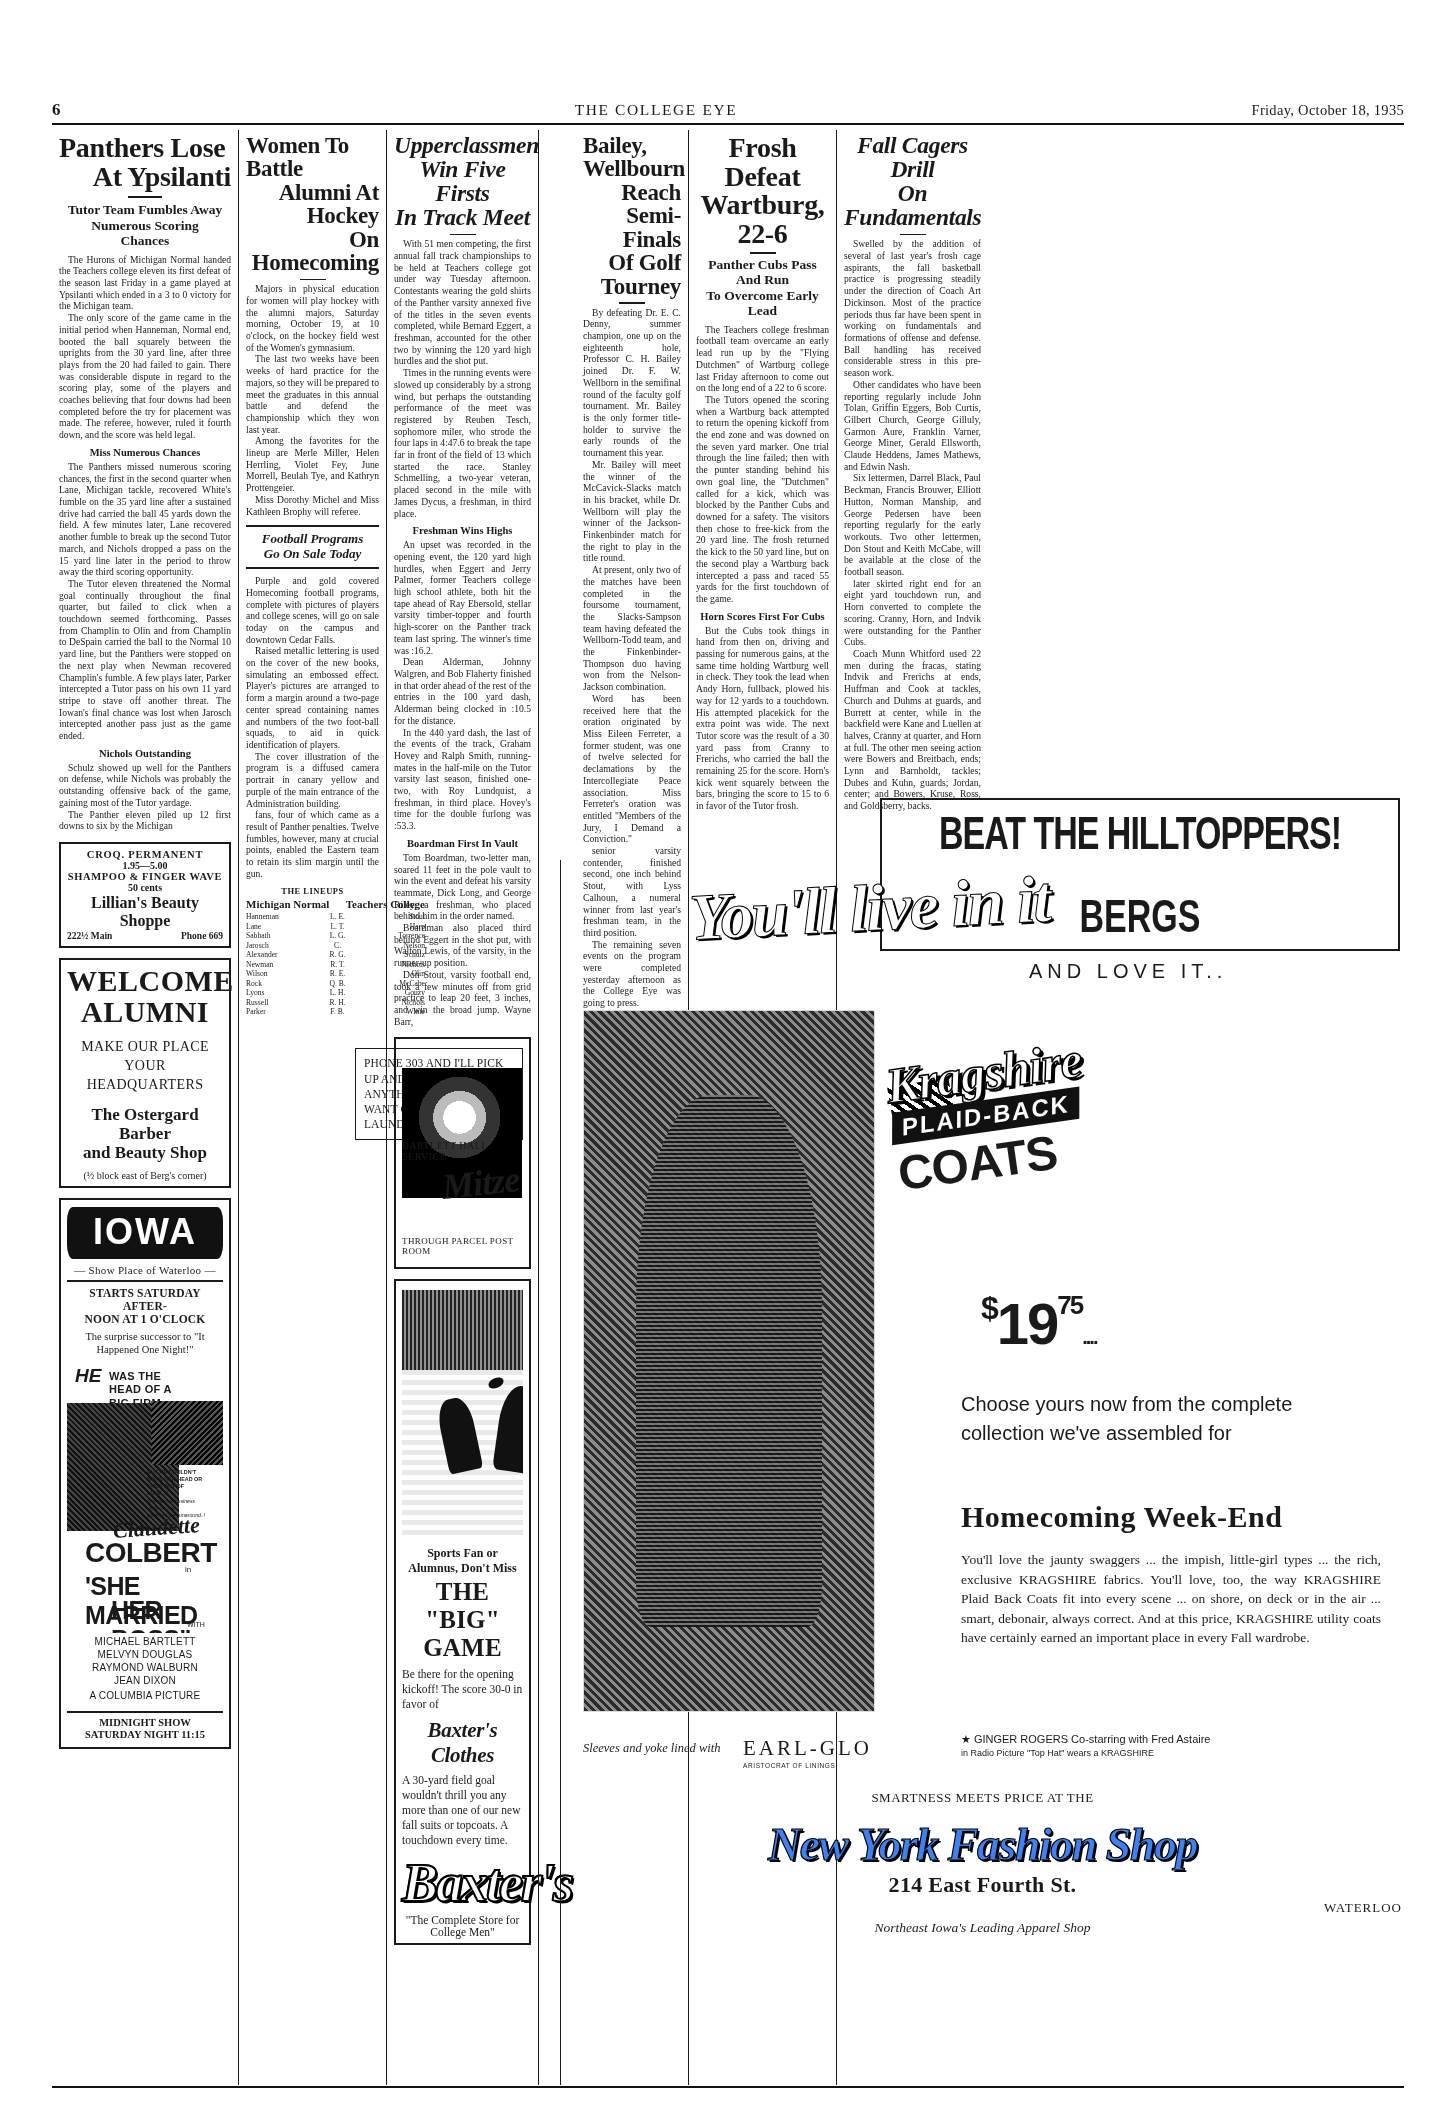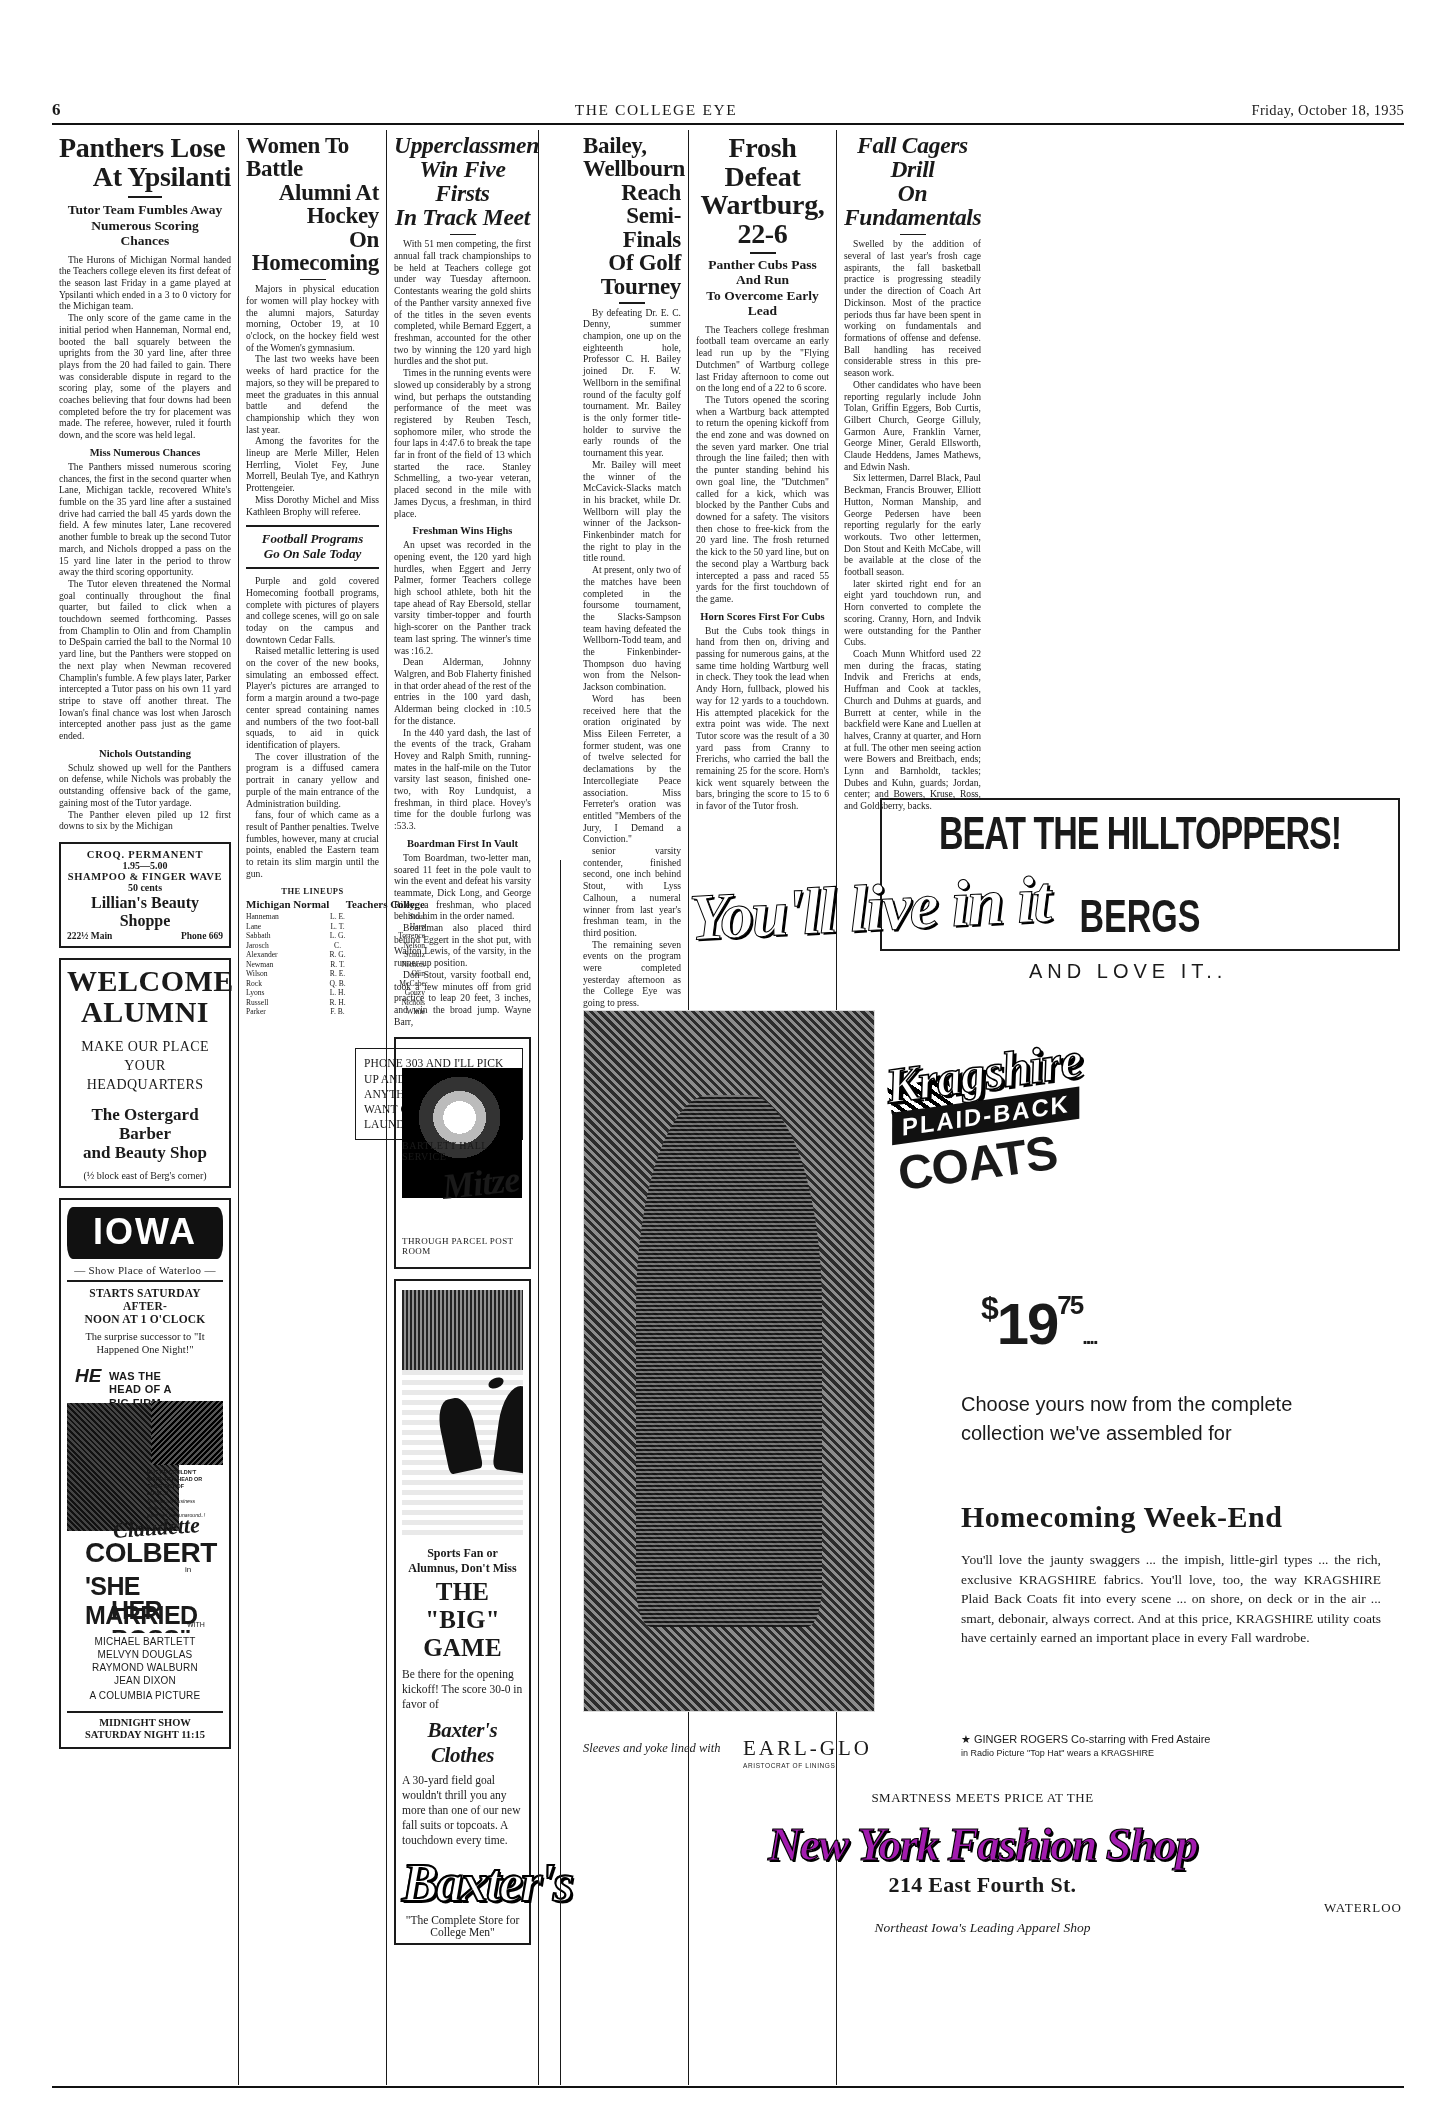--- a/index.html
+++ b/index.html
@@ -344,21 +344,21 @@
   }
   .krag .ginger .l2{font-size:9px;}
   .krag .smartness{
     position:absolute;left:0;right:0;top:930px;text-align:center;
     font-size:13px;letter-spacing:.5px;
   }
   .krag .nyfs{
     position:absolute;left:0;right:0;top:958px;text-align:center;
     font-family:"Liberation Serif",serif;font-style:italic;font-weight:700;
     font-size:46px;letter-spacing:-1.5px;
-    -webkit-text-stroke:1.2px #000;color:#a21caf;text-shadow:2px 2px 0 #000;
+    -webkit-text-stroke:1.2px #000;color:#3b82f6;text-shadow:2px 2px 0 #000;
   }
   .krag .addr{
     position:absolute;left:0;right:0;top:1012px;text-align:center;
     font-family:"Liberation Serif",serif;font-weight:700;font-size:22px;letter-spacing:.3px;
   }
   .krag .city{
     position:absolute;left:0;right:2px;top:1040px;text-align:right;font-size:13px;letter-spacing:1px;
   }
   .krag .tagline{
     position:absolute;left:0;right:0;top:1060px;text-align:center;

